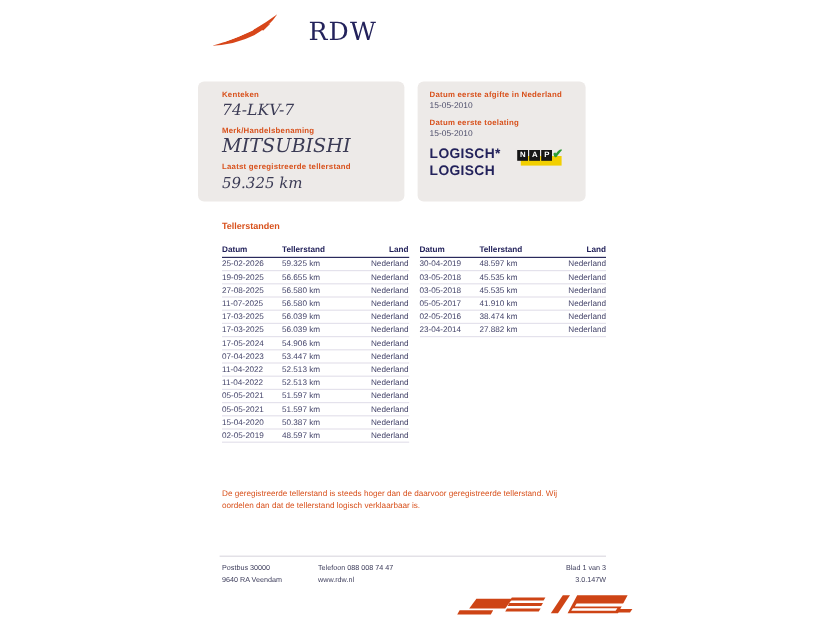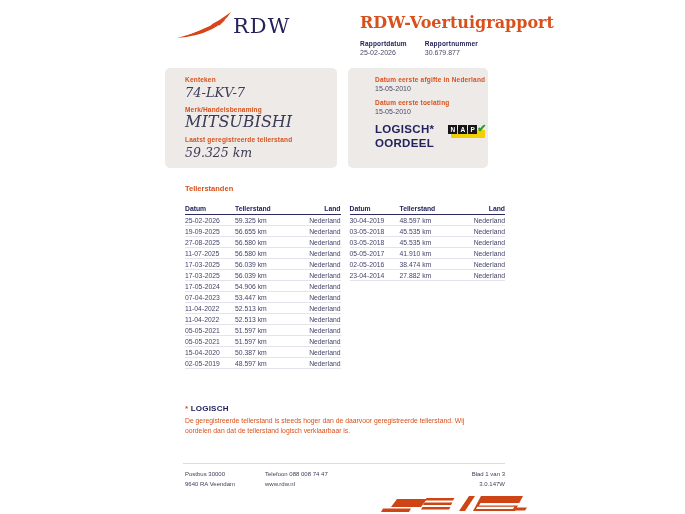--- a/index.html
+++ b/index.html
@@ -1,33 +1,33 @@
 <!DOCTYPE html>
 <html><head>
 <meta charset="utf-8">
 <style>
   * { margin:0; padding:0; box-sizing:border-box; }
   body { background:#fff; }
   .page { position:relative; width:685px; height:514px; background:#ffffff;
           font-family:"Liberation Sans", sans-serif; overflow:hidden; color:#4A4A68; }
 
   
-  .logo { position:absolute; left:175px; top:10px; display:flex; align-items:center; gap:0; }
+  .logo { position:absolute; left:175px; top:10px; display:flex; align-items:center; gap:24px; }
   .logo-text { font-family:"DejaVu Serif", serif; font-size:21px; color:#23225B; letter-spacing:1px; }
   .title-block { position:absolute; left:360px; top:13px; width:260px; }
   .doc-title { font-family:"DejaVu Serif", serif; font-weight:bold; font-size:16px; color:#D8511C; }
   .meta { display:flex; gap:18px; margin-top:8px; }
   .meta-col { min-width:44px; }
   .lbl { display:block; font-size:6.5px; font-weight:bold; color:#23225B; letter-spacing:.2px; }
   .val { display:block; font-size:7px; color:#4A4A68; margin-top:2px; }
 
   
   .panel { position:absolute; top:68px; background:#EDEAE8; border-radius:5px; padding:8px 0 0 20px; }
   .panel-left  { left:165px; width:172px; height:100px; }
-  .panel-right { left:348px; width:140px; height:100px; padding-left:27px; }
+  .panel-right { left:348px; width:140px; height:100px; padding-left:10px; }
   .plabel { font-size:6.5px; font-weight:bold; color:#D8511C; letter-spacing:.2px; }
   .pval-serif { font-family:"DejaVu Serif", serif; color:#3B3B55;font-style:italic; }
   .kenteken { font-size:13px; margin:2px 0 6px; }
   .merk { font-size:16px; margin-top:2px; line-height:14px; }
   .teller { font-size:12.5px; margin-top:2px; }
   .gap-sm { margin-top:7px; }
   .pdate { font-size:7px; color:#4A4A68; margin:2px 0 7px; }
   .oordeel-row { display:flex; align-items:flex-start; gap:14px; margin-top:6px; }
   .oordeel { font-size:11.5px; font-weight:bold; color:#23225B; line-height:14px; letter-spacing:.3px; }
 
@@ -72,52 +72,39 @@
   <div class="logo">
     <svg width="58" height="31" viewBox="0 0 60 32" aria-hidden="true">
       <path d="M2 29 Q20 24 34 17 Q46 11 58 2 Q51 13 38 20 Q22 28 2 29 Z" fill="#D7461A"></path>
       <path d="M10 25 Q26 20 40 12 L37 16 Q24 22 12 26 Z" fill="#ffffff"></path>
       <path d="M26 18 Q38 12 48 6 L45 10 Q36 15 28 19 Z" fill="#ffffff"></path>
       <path d="M40 14 L52 10 L46 16 Z" fill="#D7461A"></path>
     </svg>
     <span class="logo-text">RDW</span>
   </div>
 
-  <div class="title-block">
-    <div class="doc-title">RDW-Voertuigrapport</div>
-    <div class="meta">
-      <div class="meta-col">
-        <span class="lbl">Rapportdatum</span>
-        <span class="val">25-02-2026</span>
-      </div>
-      <div class="meta-col">
-        <span class="lbl">Rapportnummer</span>
-        <span class="val">30.679.877</span>
-      </div>
-    </div>
-  </div>
 
   <section class="panel panel-left">
     <div class="plabel">Kenteken</div>
     <div class="pval-serif kenteken">74-LKV-7</div>
     <div class="plabel">Merk/Handelsbenaming</div>
     <div class="pval-serif merk">MITSUBISHI</div>
     <div class="plabel gap-sm">Laatst geregistreerde tellerstand</div>
     <div class="pval-serif teller">59.325 km</div>
   </section>
 
   <section class="panel panel-right">
     <div class="plabel">Datum eerste afgifte in Nederland</div>
     <div class="pdate">15-05-2010</div>
     <div class="plabel">Datum eerste toelating</div>
     <div class="pdate">15-05-2010</div>
     <div class="oordeel-row">
       <div class="oordeel">
         <span>LOGISCH*</span><br>
-        <span>OORDEEL</span>
+        <span>LOGISCH</span>
       </div>
       <div class="nap">
         <div class="nap-yellow"></div>
         <div class="nap-squares">
           <span class="nap-sq">N</span>
           <span class="nap-sq">A</span>
           <span class="nap-sq">P</span>
         </div>
         <span class="nap-check">✔</span>
       </div>
@@ -242,24 +229,20 @@
               <span class="tc c0">23-04-2014</span>
               <span class="tc c1">27.882 km</span>
               <span class="tc c2">Nederland</span>
             </div>
           </div>
       </div>
     </div>
   </section>
 
   <section class="note">
-    <div class="note-title">
-      <span class="note-ast">*</span>
-      <span>LOGISCH</span>
-    </div>
     <div class="note-body">De geregistreerde tellerstand is steeds hoger dan de daarvoor geregistreerde tellerstand. Wij oordelen dan dat de tellerstand logisch verklaarbaar is.</div>
   </section>
 
   <div class="footer-rule"></div>
   <footer class="footer">
     <div class="f-col f-left">
       <div>Postbus 30000</div>
       <div>9640 RA Veendam</div>
     </div>
     <div class="f-col f-center">

